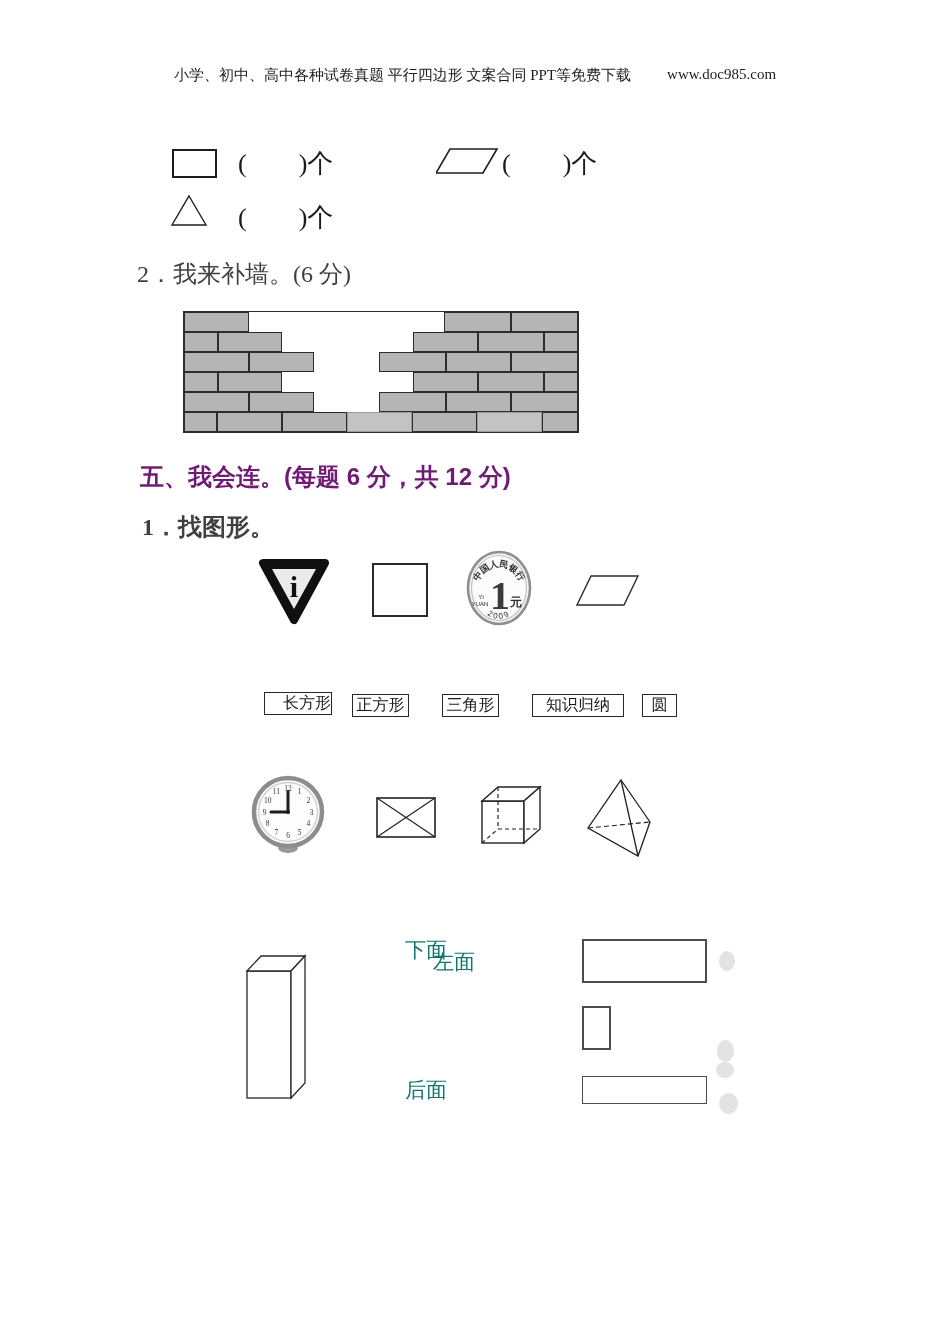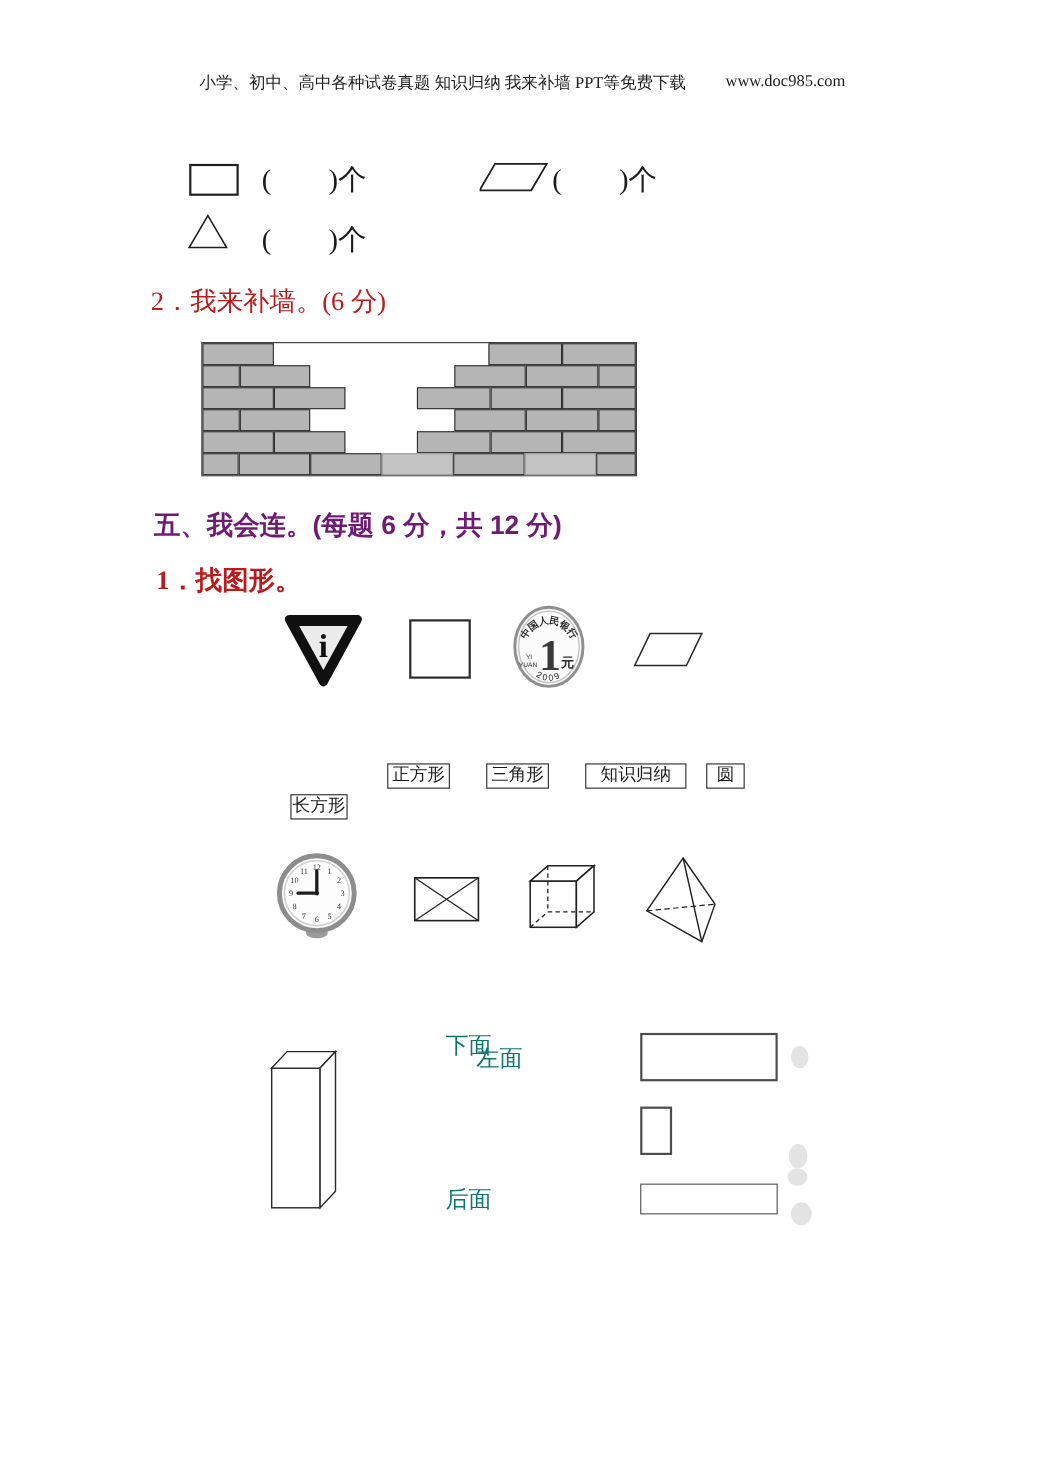--- a/index.html
+++ b/index.html
@@ -4,21 +4,21 @@
 <style>
   html,body{margin:0;padding:0;background:#fff;}
   #page{position:relative;width:950px;height:1344px;background:#ffffff;overflow:hidden;
         font-family:"Liberation Serif","DejaVu Serif",serif;color:#1a1a1a;}
   .abs{position:absolute;}
   .pre{white-space:pre;}
   
   .hdr{top:66px;left:0;width:950px;display:flex;justify-content:center;gap:36px;
        font-size:15px;color:#1c1c1c;}
   
-  .item-text{font-size:24px;color:#b91c1c;}
+  .item-text{font-size:24px;color:#404040;}
   .sec-title{font-size:24px;font-weight:700;color:#701a75;
              font-family:"Liberation Sans","DejaVu Sans",sans-serif;}
   .count-label{font-size:26px;}
   
   .rect-shape{border:2px solid #1f1f1f;background:#fff;}
   .sq-shape{border:2px solid #2a2a2a;background:#fff;}
   
   #wall{border:1px solid #2d2d2d;background:#fff;}
   .brick{position:absolute;box-sizing:border-box;background:#b5b5b5;border:1px solid #2d2d2d;}
   .brick-light{background:#c3c3c3;border-color:#9a9a9a;}
@@ -33,21 +33,21 @@
   .blob{background:#e3e3e3;border-radius:50%;}
   .face-label{font-size:21px;color:#0f766e;}
   svg{display:block;}
 </style>
 </head>
 <body>
 
 <div id="page">
 
   <div class="abs hdr">
-    <span class="pre">小学、初中、高中各种试卷真题 知识归纳 我来补墙 PPT等免费下载</span>
+    <span class="pre">小学、初中、高中各种试卷真题 平行四边形 文案合同 PPT等免费下载</span>
     <span>www.doc985.com</span>
   </div>
 
   <div class="abs rect-shape" style="left:172px;top:149px;width:41px;height:25px;"></div>
   <div class="abs count-label pre" style="left:238px;top:146px;">(　　)个</div>
 
   <svg class="abs" style="left:436px;top:147px;" width="64" height="28" viewBox="0 0 64 28">
     <polygon points="14,2 61,2 47,26 0,26" fill="#fff" stroke="#1f1f1f" stroke-width="1.6"></polygon>
   </svg>
   <div class="abs count-label pre" style="left:502px;top:146px;">(　　)个</div>
@@ -118,21 +118,21 @@
     <text x="14" y="57" text-anchor="middle" font-size="6" fill="#2d2d2d" font-family="Liberation Sans,sans-serif">YUAN</text>
     <text font-size="8" fill="#2d2d2d" font-family="Liberation Sans,sans-serif" letter-spacing="2">
       <textPath href="#coin-bot-arc" startOffset="50%" text-anchor="middle">2009</textPath>
     </text>
   </svg>
 
   <svg class="abs" style="left:575px;top:574px;" width="66" height="34" viewBox="0 0 66 34">
     <polygon points="16,2 63,2 49,31 2,31" fill="#fff" stroke="#2a2a2a" stroke-width="1.4"></polygon>
   </svg>
 
-  <div class="abs lbl-box" style="left:264px;top:722px;width:52px;">长方形</div>
+  <div class="abs lbl-box" style="left:264px;top:692px;width:68px;text-align:right;">长方形</div>
   <div class="abs lbl-box" style="left:352px;top:694px;width:57px;">正方形</div>
   <div class="abs lbl-box" style="left:442px;top:694px;width:57px;">三角形</div>
   <div class="abs lbl-box" style="left:532px;top:694px;width:92px;">知识归纳</div>
   <div class="abs lbl-box" style="left:642px;top:694px;width:35px;">圆</div>
 
   <svg class="abs" style="left:251px;top:774px;" width="74" height="82" viewBox="0 0 74 82">
     <ellipse cx="37" cy="74" rx="10" ry="5" fill="#9a9a9a"></ellipse>
     <circle cx="37" cy="38" r="34" fill="#fdfdfd" stroke="#8d8d8d" stroke-width="4.5"></circle>
     <circle cx="37" cy="38" r="29.5" fill="none" stroke="#cfcfcf" stroke-width="1.4"></circle>
     <g font-size="7.5" fill="#333" text-anchor="middle" font-family="Liberation Serif,serif">

